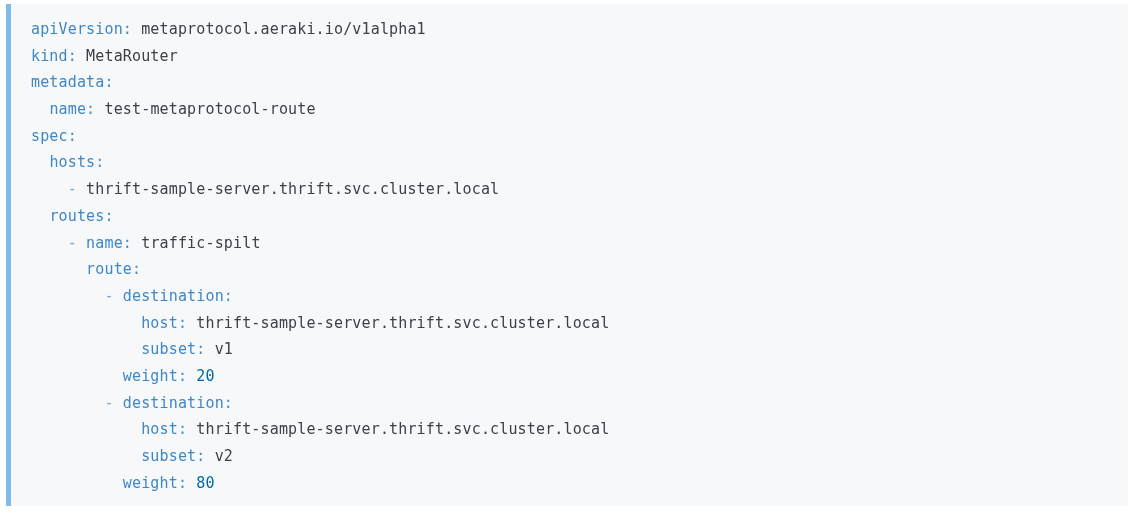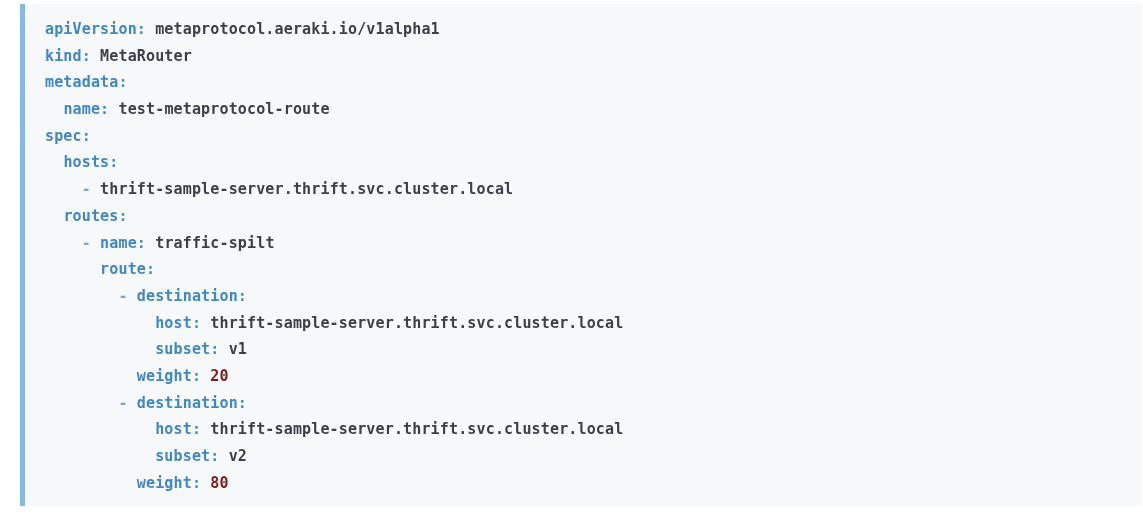--- a/index.html
+++ b/index.html
@@ -9,29 +9,28 @@
   }
   body {
     width: 1143px;
     height: 516px;
     font-family: "DejaVu Sans Mono", "Liberation Mono", monospace;
     overflow: hidden;
   }
 
   #yaml-block {
     position: absolute;
-    left: 20px;
+    left: 6px;
     top: 4px;
     width: 1122px;
     height: 502px;
     background: #f7f8fa;
     border-left: 5px solid #7fbbeb;
     box-sizing: border-box;
     overflow: hidden;
-    font-weight: bold;
   }
 
   .code-area {
     padding: 12px 0 0 0;
     margin: 0;
   }
 
   .line {
     font-size: 15px;
     line-height: 26.7px;
@@ -40,20 +39,20 @@
     padding-left: 20px;
     letter-spacing: 0.15px;
     font-family: "DejaVu Sans Mono", "Liberation Mono", monospace;
   }
 
   .ind { color: transparent; }
   .key    { color: #3f87c6; }
   .colon  { color: #4a90c4; }
   .dash   { color: #7aa6c2; }
   .val    { color: #3c4049; }
-  .num    { color: #7f1d1d; }
+  .num    { color: #0369a1; }
 </style>
 </head>
 <body>
 
 <div id="yaml-block">
   <pre class="code-area"><div class="line"><span class="key">apiVersion</span><span class="colon">:</span><span class="val"> metaprotocol.aeraki.io/v1alpha1</span></div><div class="line"><span class="key">kind</span><span class="colon">:</span><span class="val"> MetaRouter</span></div><div class="line"><span class="key">metadata</span><span class="colon">:</span></div><div class="line"><span class="ind">  </span><span class="key">name</span><span class="colon">:</span><span class="val"> test-metaprotocol-route</span></div><div class="line"><span class="key">spec</span><span class="colon">:</span></div><div class="line"><span class="ind">  </span><span class="key">hosts</span><span class="colon">:</span></div><div class="line"><span class="ind">    </span><span class="dash">- </span><span class="val">thrift-sample-server.thrift.svc.cluster.local</span></div><div class="line"><span class="ind">  </span><span class="key">routes</span><span class="colon">:</span></div><div class="line"><span class="ind">    </span><span class="dash">- </span><span class="key">name</span><span class="colon">:</span><span class="val"> traffic-spilt</span></div><div class="line"><span class="ind">      </span><span class="key">route</span><span class="colon">:</span></div><div class="line"><span class="ind">        </span><span class="dash">- </span><span class="key">destination</span><span class="colon">:</span></div><div class="line"><span class="ind">            </span><span class="key">host</span><span class="colon">:</span><span class="val"> thrift-sample-server.thrift.svc.cluster.local</span></div><div class="line"><span class="ind">            </span><span class="key">subset</span><span class="colon">:</span><span class="val"> v1</span></div><div class="line"><span class="ind">          </span><span class="key">weight</span><span class="colon">:</span><span class="num"> 20</span></div><div class="line"><span class="ind">        </span><span class="dash">- </span><span class="key">destination</span><span class="colon">:</span></div><div class="line"><span class="ind">            </span><span class="key">host</span><span class="colon">:</span><span class="val"> thrift-sample-server.thrift.svc.cluster.local</span></div><div class="line"><span class="ind">            </span><span class="key">subset</span><span class="colon">:</span><span class="val"> v2</span></div><div class="line"><span class="ind">          </span><span class="key">weight</span><span class="colon">:</span><span class="num"> 80</span></div></pre>
 </div>
 
 </body></html>

